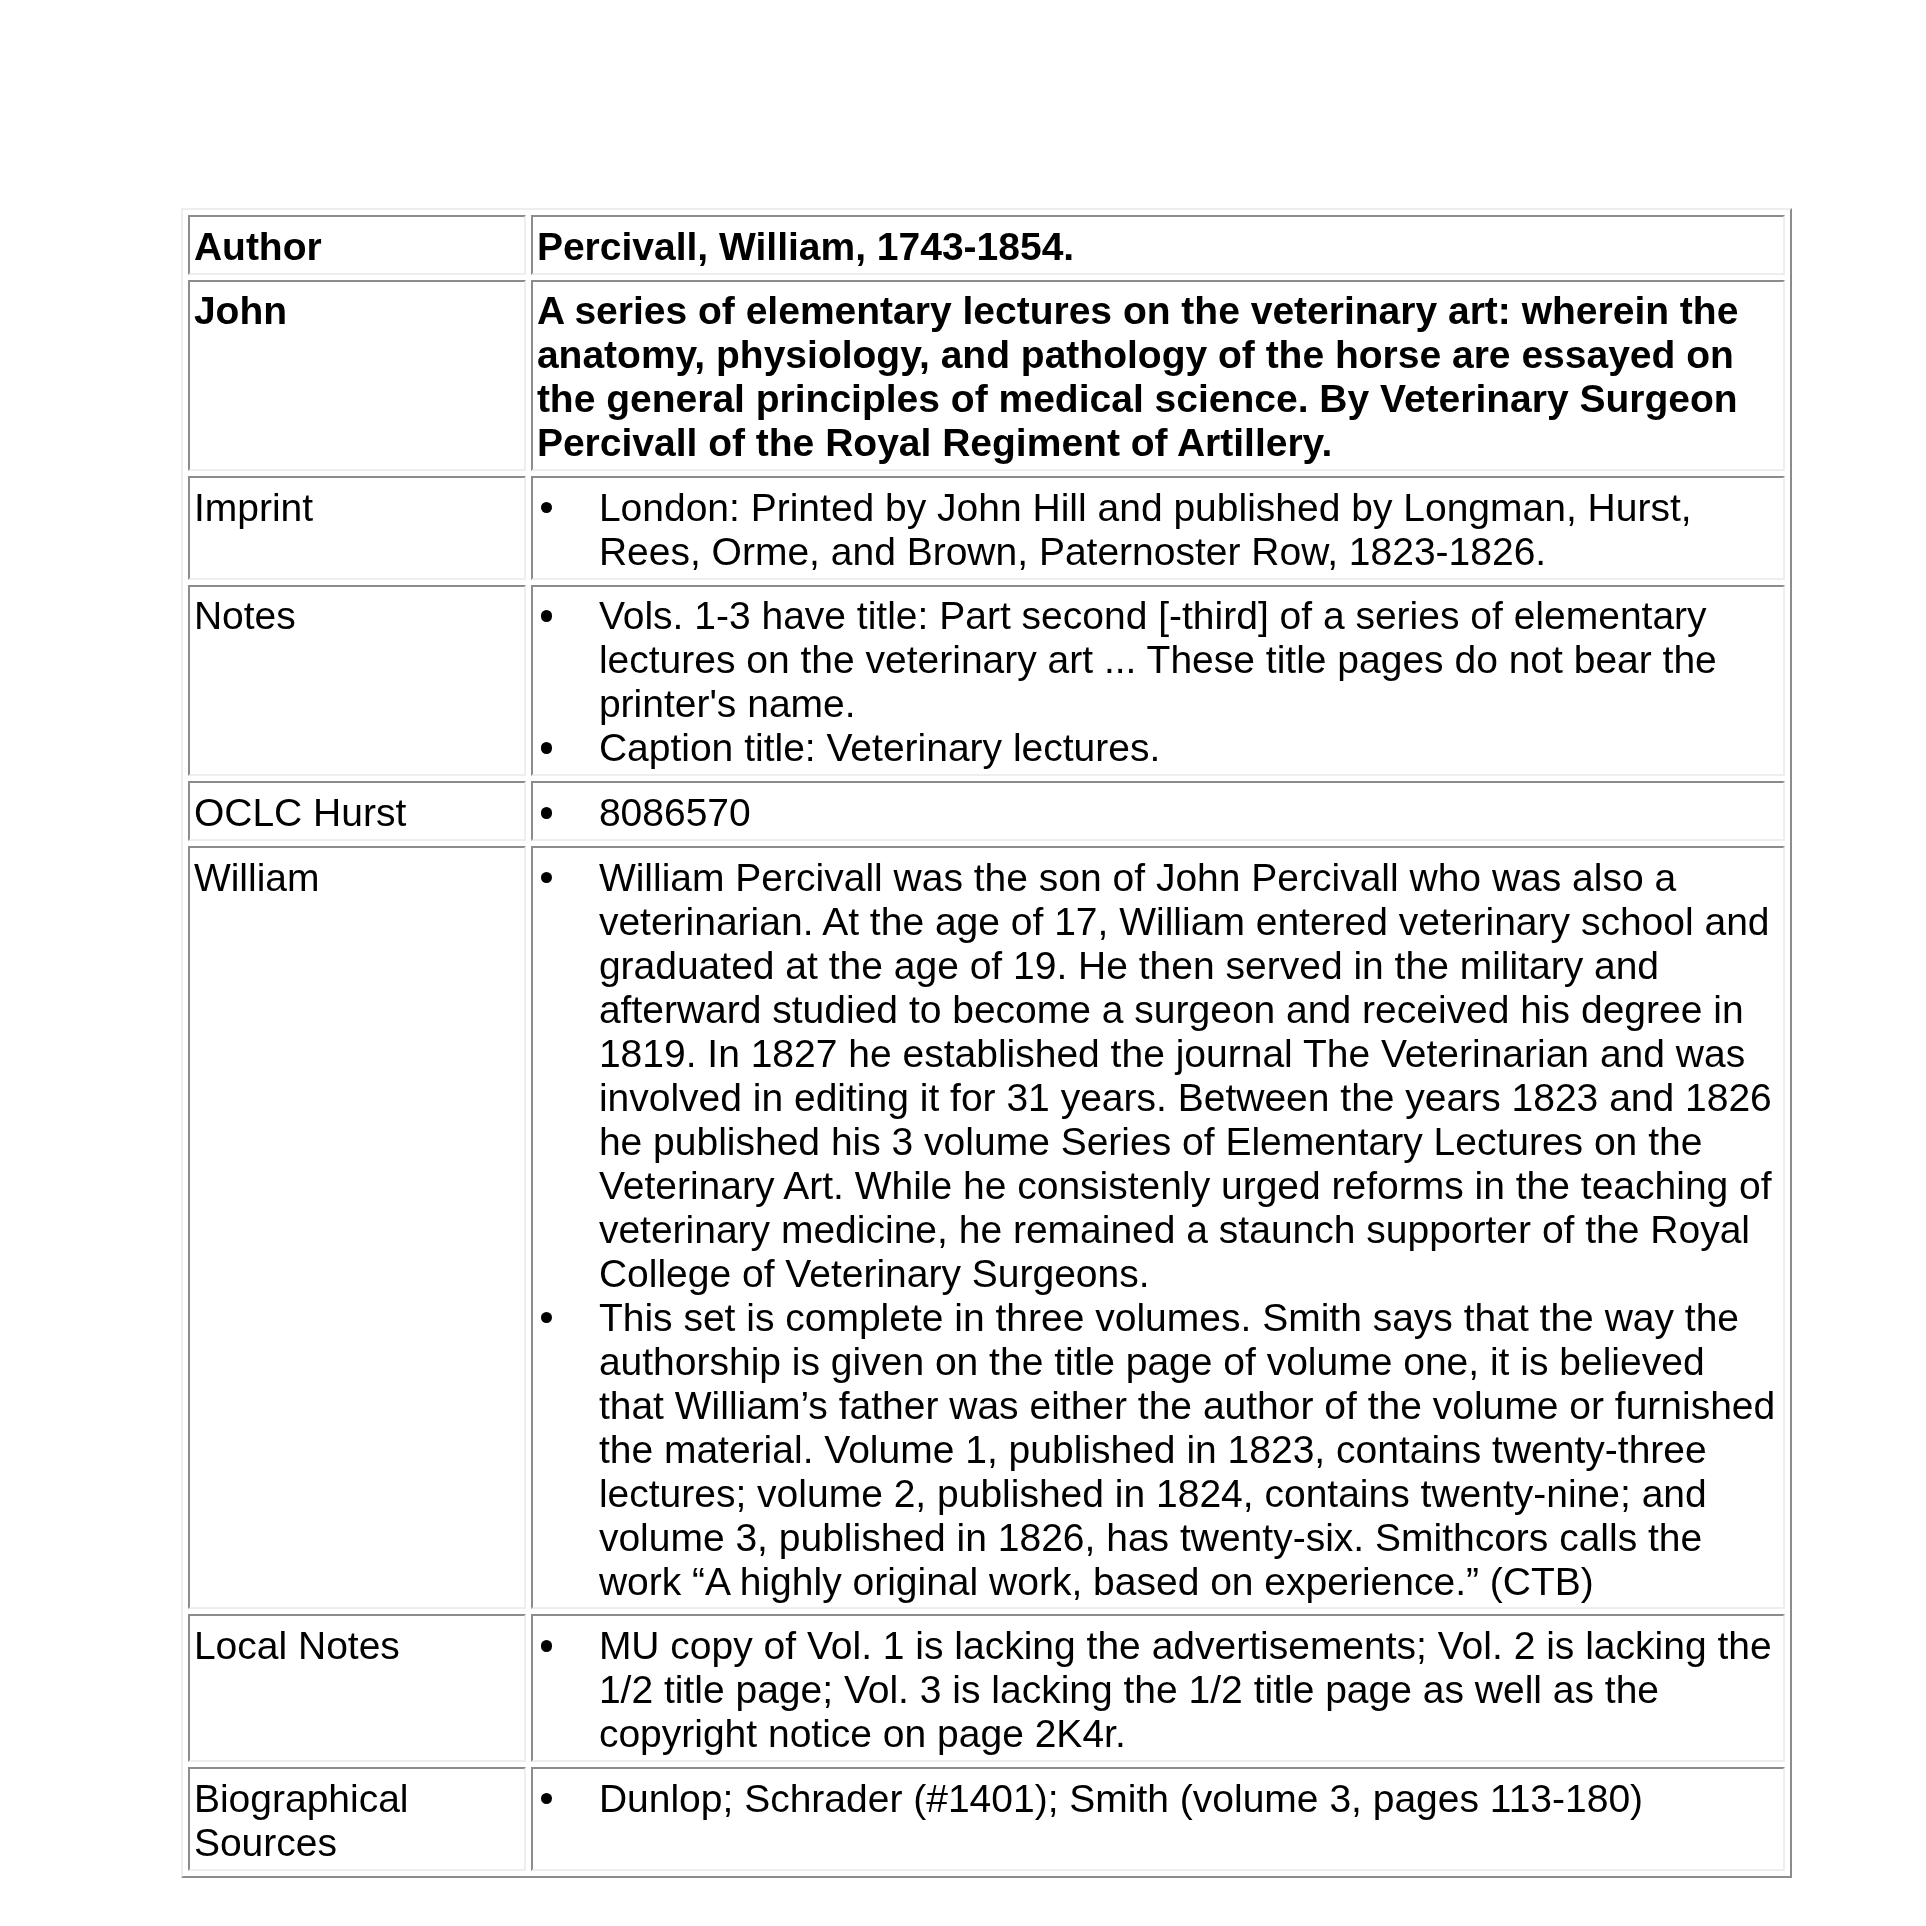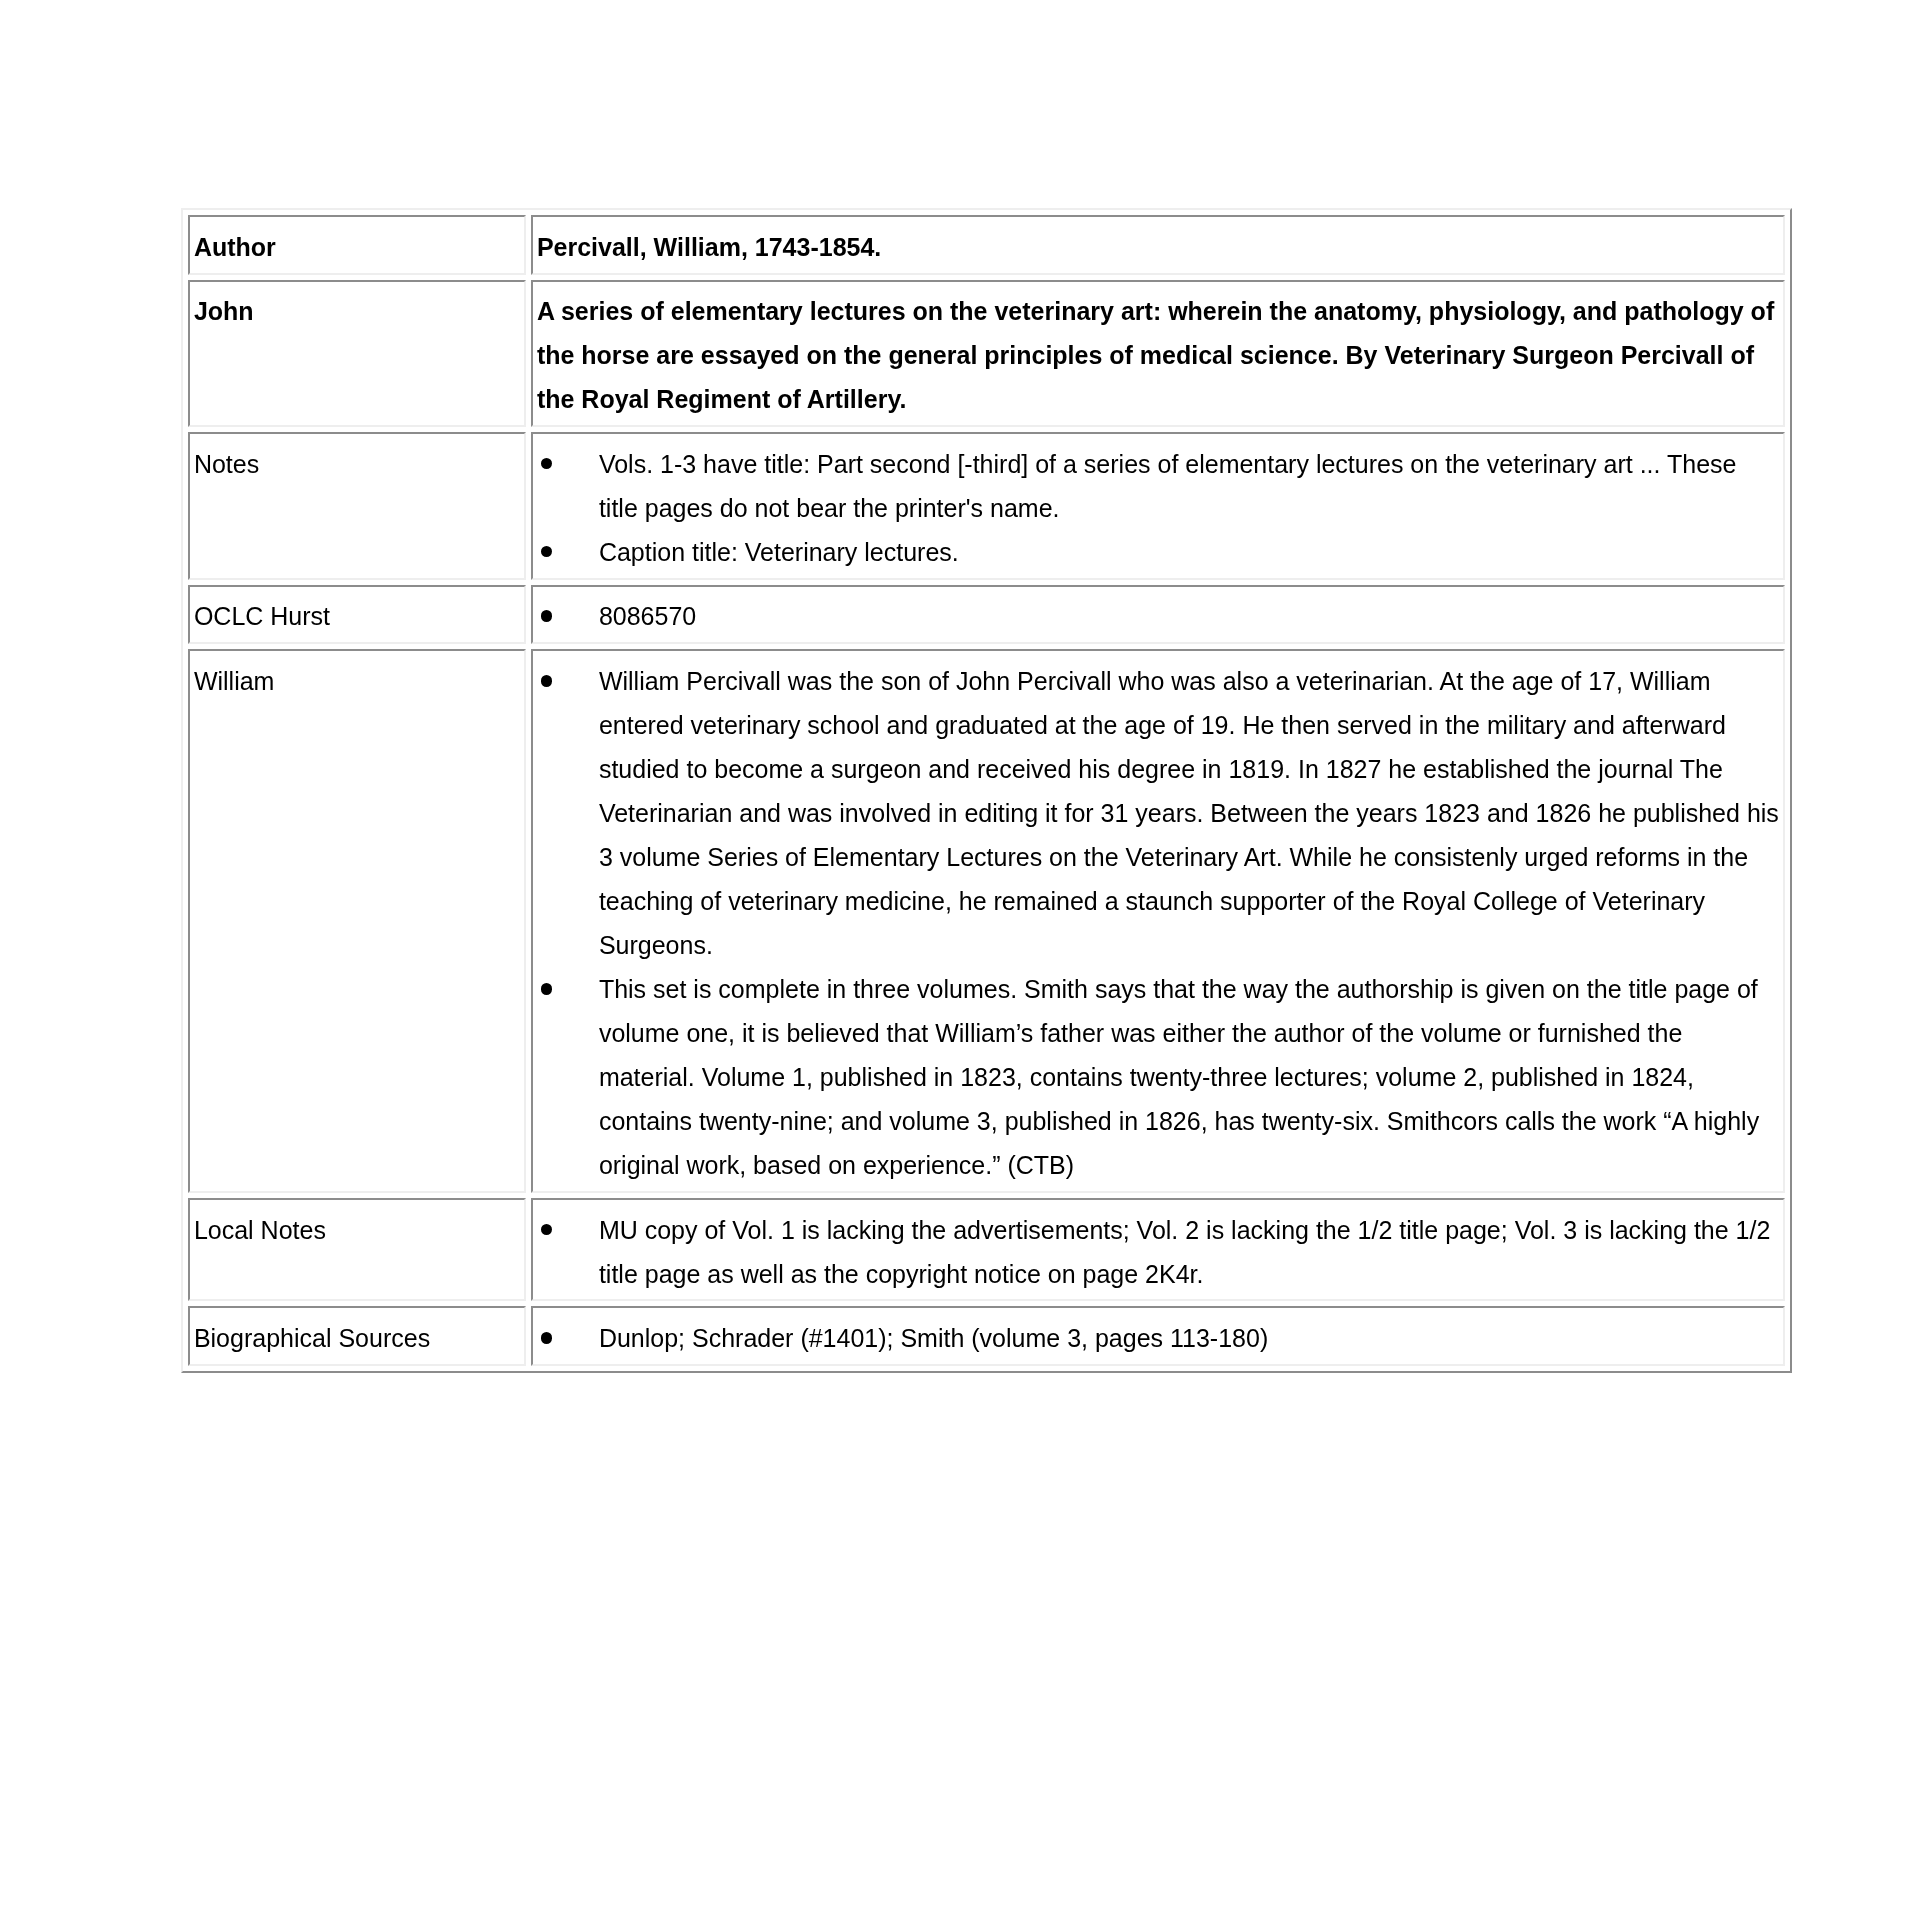--- a/index.html
+++ b/index.html
@@ -25,21 +25,21 @@
     border-style: solid;
     border-width: 2.7px;
     border-color: #eeeeee #8c8c8c #8c8c8c #eeeeee;
     table-layout: fixed;
   }
   table.record td {
     border-style: solid;
     border-width: 2.7px;
     border-color: #8c8c8c #eeeeee #eeeeee #8c8c8c;
     vertical-align: top;
-    font-size: 25px;
+    font-size: 39px;
     line-height: 44px;
     padding: 7.7px 3.1px 3.9px 3.9px;
     margin-top: 24px;
   }
   td.label-cell {
     width: 327px;
   }
   td.label-cell.bold, td.value-cell.bold {
     font-weight: bold;
   }
@@ -71,20 +71,28 @@
 
 <table class="record">
   <tbody id="record-body">
       <tr>
         <td class="label-cell bold">Author</td>
         <td class="value-cell bold">Percivall, William, 1743-1854.</td>
       </tr>
       <tr>
         <td class="label-cell bold">John</td>
         <td class="value-cell bold">A series of elementary lectures on the veterinary art: wherein the anatomy, physiology, and pathology of the horse are essayed on the general principles of medical science. By Veterinary Surgeon Percivall of the Royal Regiment of Artillery.</td>
+      </tr>
+      <tr>
+        <td class="label-cell">Imprint</td>
+        <td class="value-cell">
+          <ul class="vals">
+            <li><span class="bullet"></span><span>London: Printed by John Hill and published by Longman, Hurst, Rees, Orme, and Brown, Paternoster Row, 1823-1826.</span></li>
+          </ul>
+        </td>
       </tr>
       <tr>
         <td class="label-cell">Notes</td>
         <td class="value-cell">
           <ul class="vals">
             <li><span class="bullet"></span><span>Vols. 1-3 have title: Part second [-third] of a series of elementary lectures on the veterinary art ... These title pages do not bear the printer's name.</span></li>
             <li><span class="bullet"></span><span>Caption title: Veterinary lectures.</span></li>
           </ul>
         </td>
       </tr>

